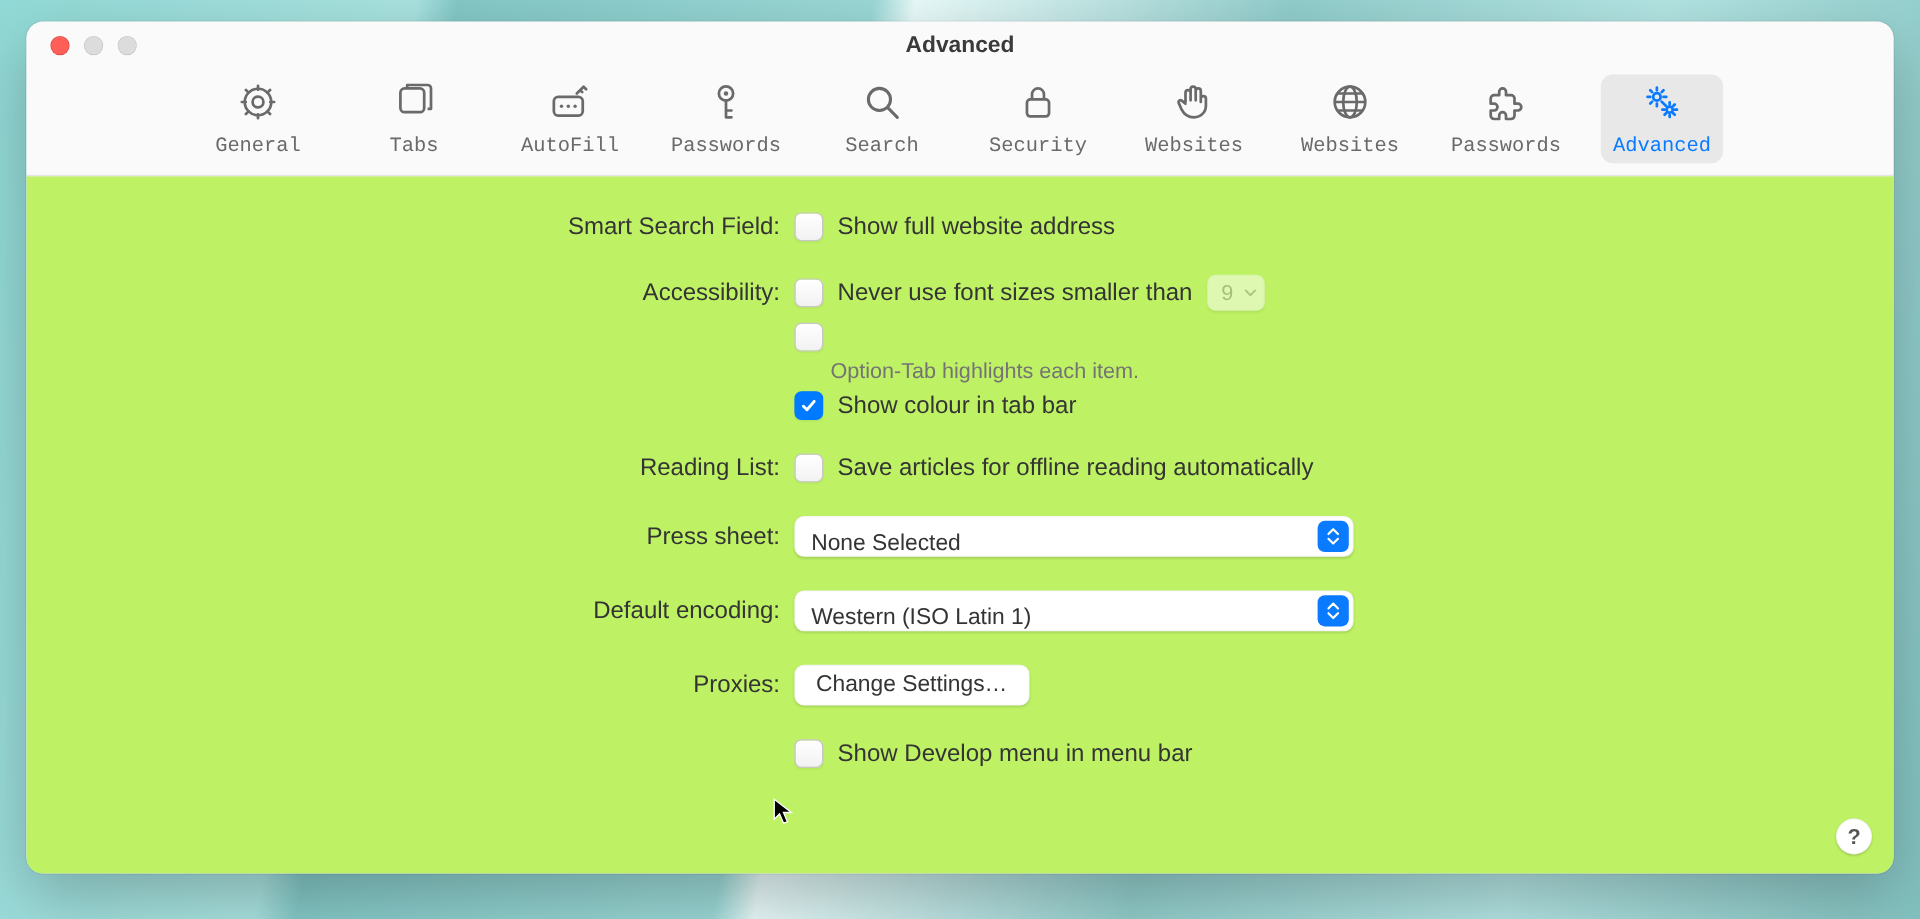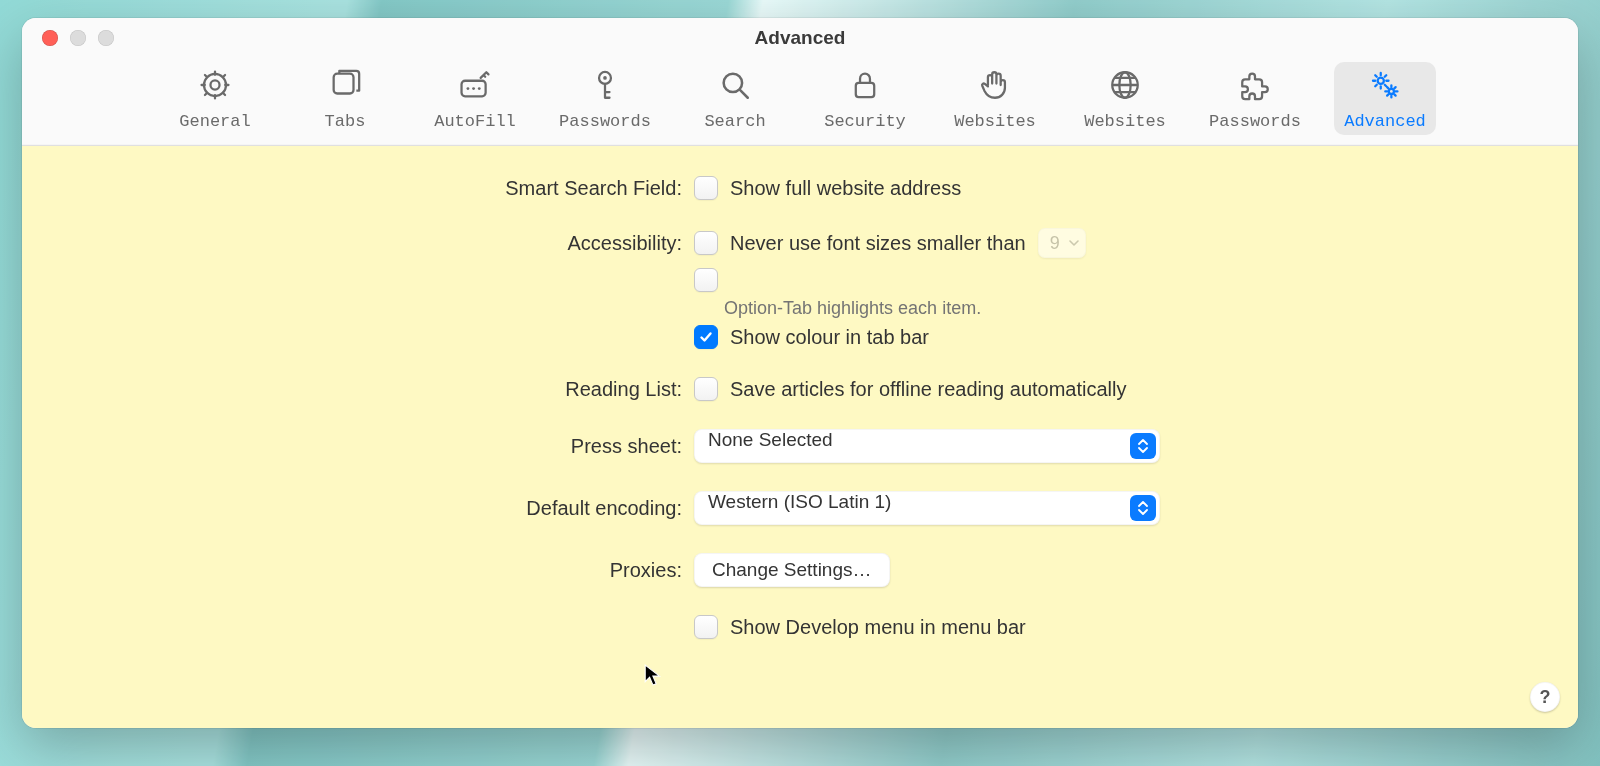--- a/index.html
+++ b/index.html
@@ -116,23 +116,22 @@
     color: var(--toolbar-active);
   }
   .toolbar-item svg { width: 34px; height: 34px; }
   .toolbar-item .lbl { font-size: 17px; font-family: Liberation Mono, monospace; }
   .toolbar-item.active .lbl { color: var(--toolbar-active); }
 
   
   .content {
     flex: 1;
     position: relative;
-    background: #fef9c3;
+    background: #bef264;
     padding-top: 30px;
-    padding-left: 32px;
   }
 
   .row {
     display: flex;
     align-items: center;
     margin-bottom: 10px;
   }
   .row.section-gap { margin-top: 28px; }
 
   .labelcol {
@@ -177,21 +176,21 @@
     color: #fff;
   }
   .checkbox.checked svg { width: 14px; height: 14px; }
 
   .select {
     height: 34px;
     border-radius: 8px;
     background: #ffffff;
     box-shadow: 0 1px 2px rgba(0,0,0,.12), inset 0 0 0 1px rgba(0,0,0,.04);
     display: inline-flex;
-    align-items: flex-start;
+    align-items: flex-end;
     position: relative;
     padding: 0 42px 0 14px;
     font-size: 19px;
     color: var(--text);
     min-width: 410px;
   }
   .select .arrows {
     position: absolute;
     right: 4px;
     top: 4px;

